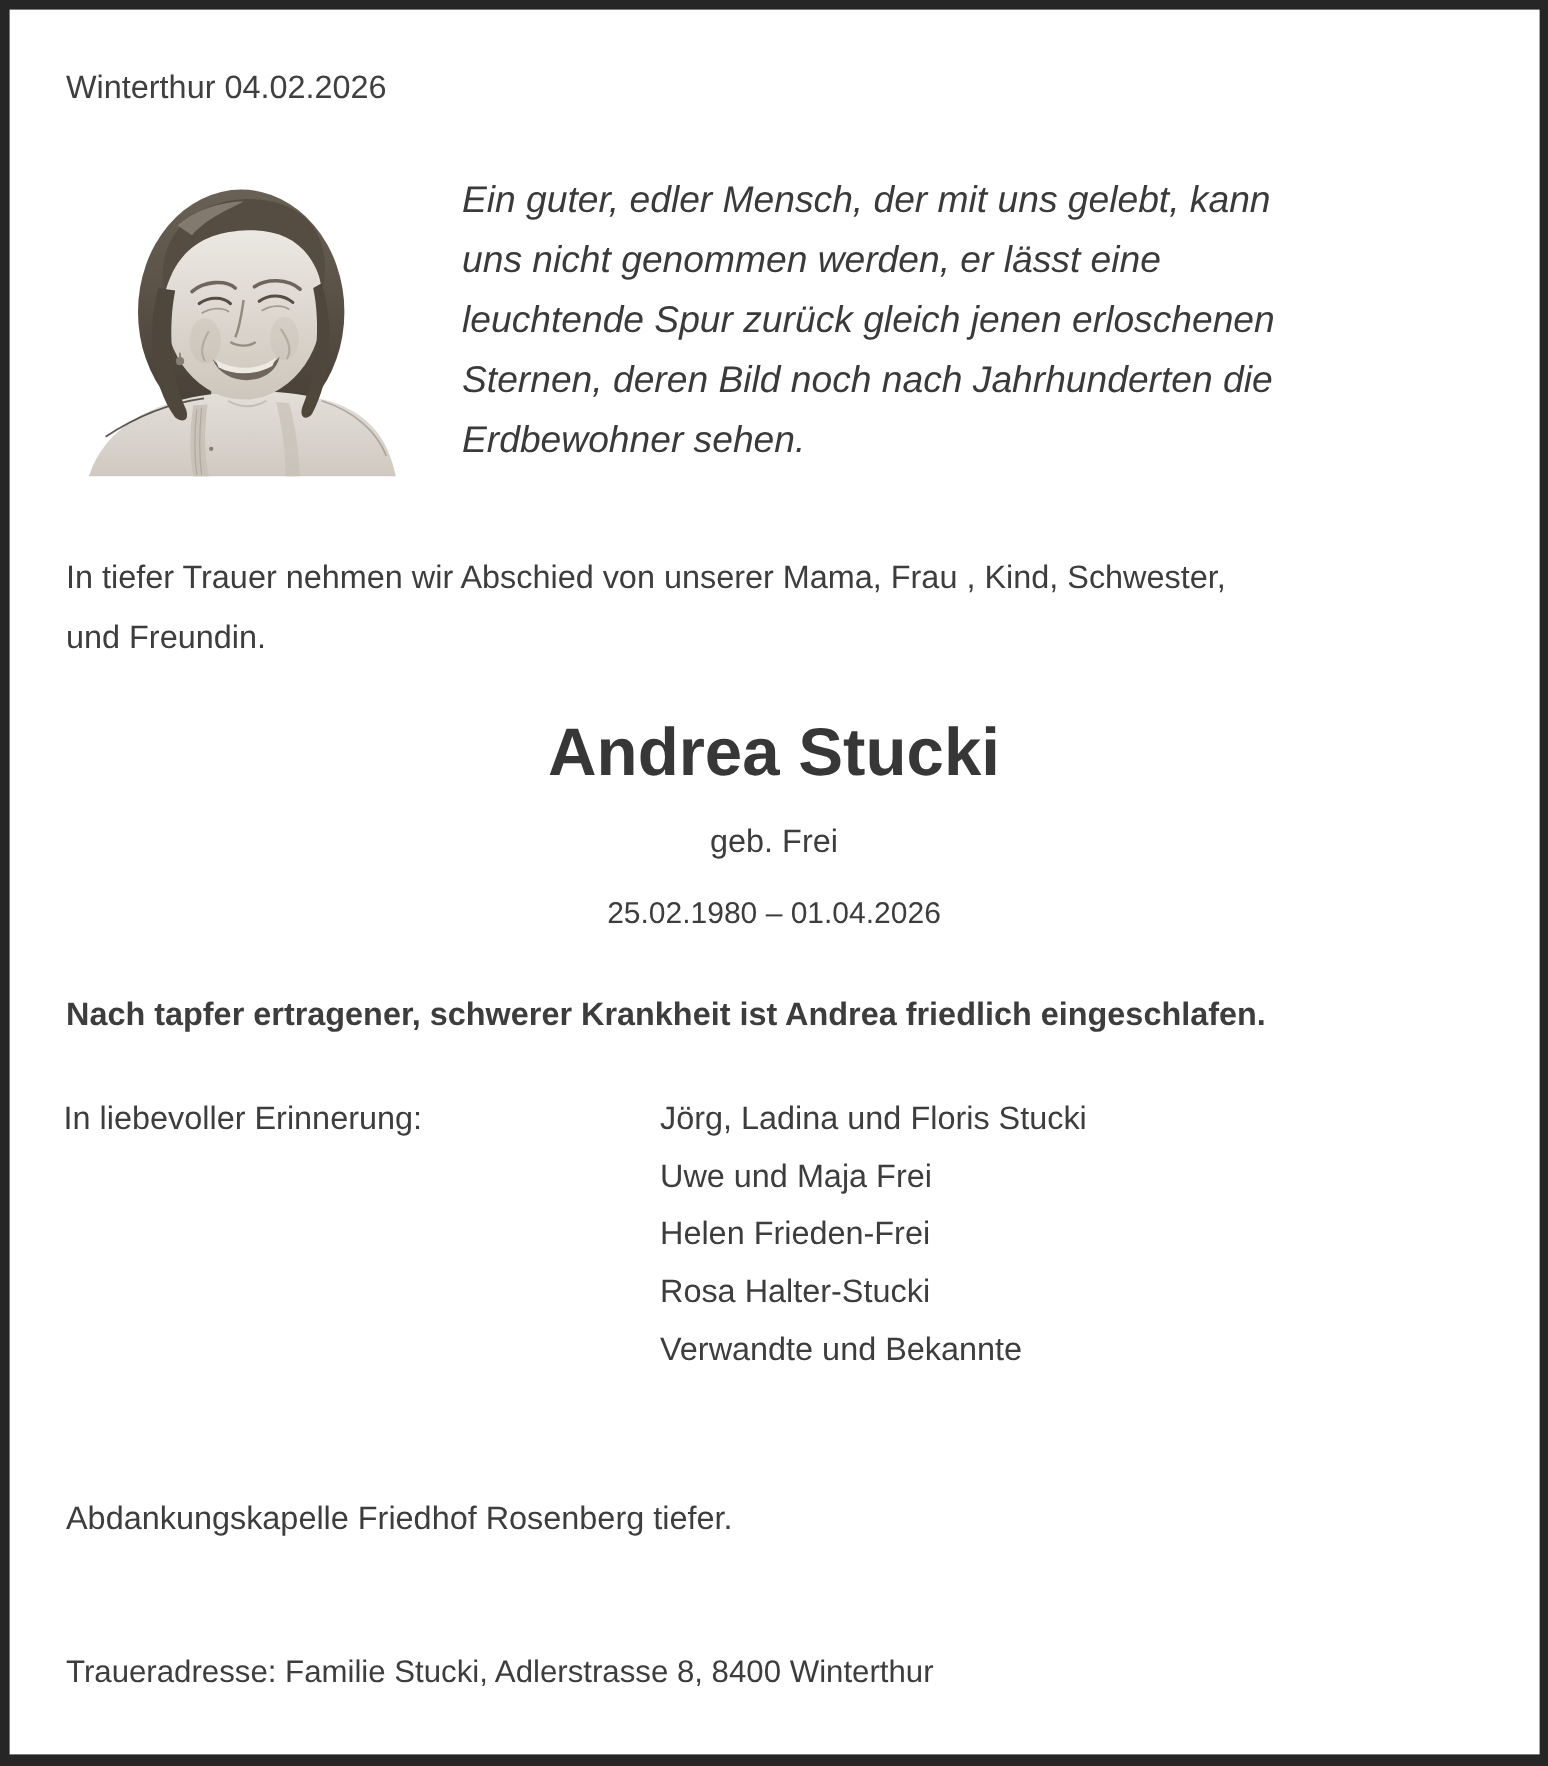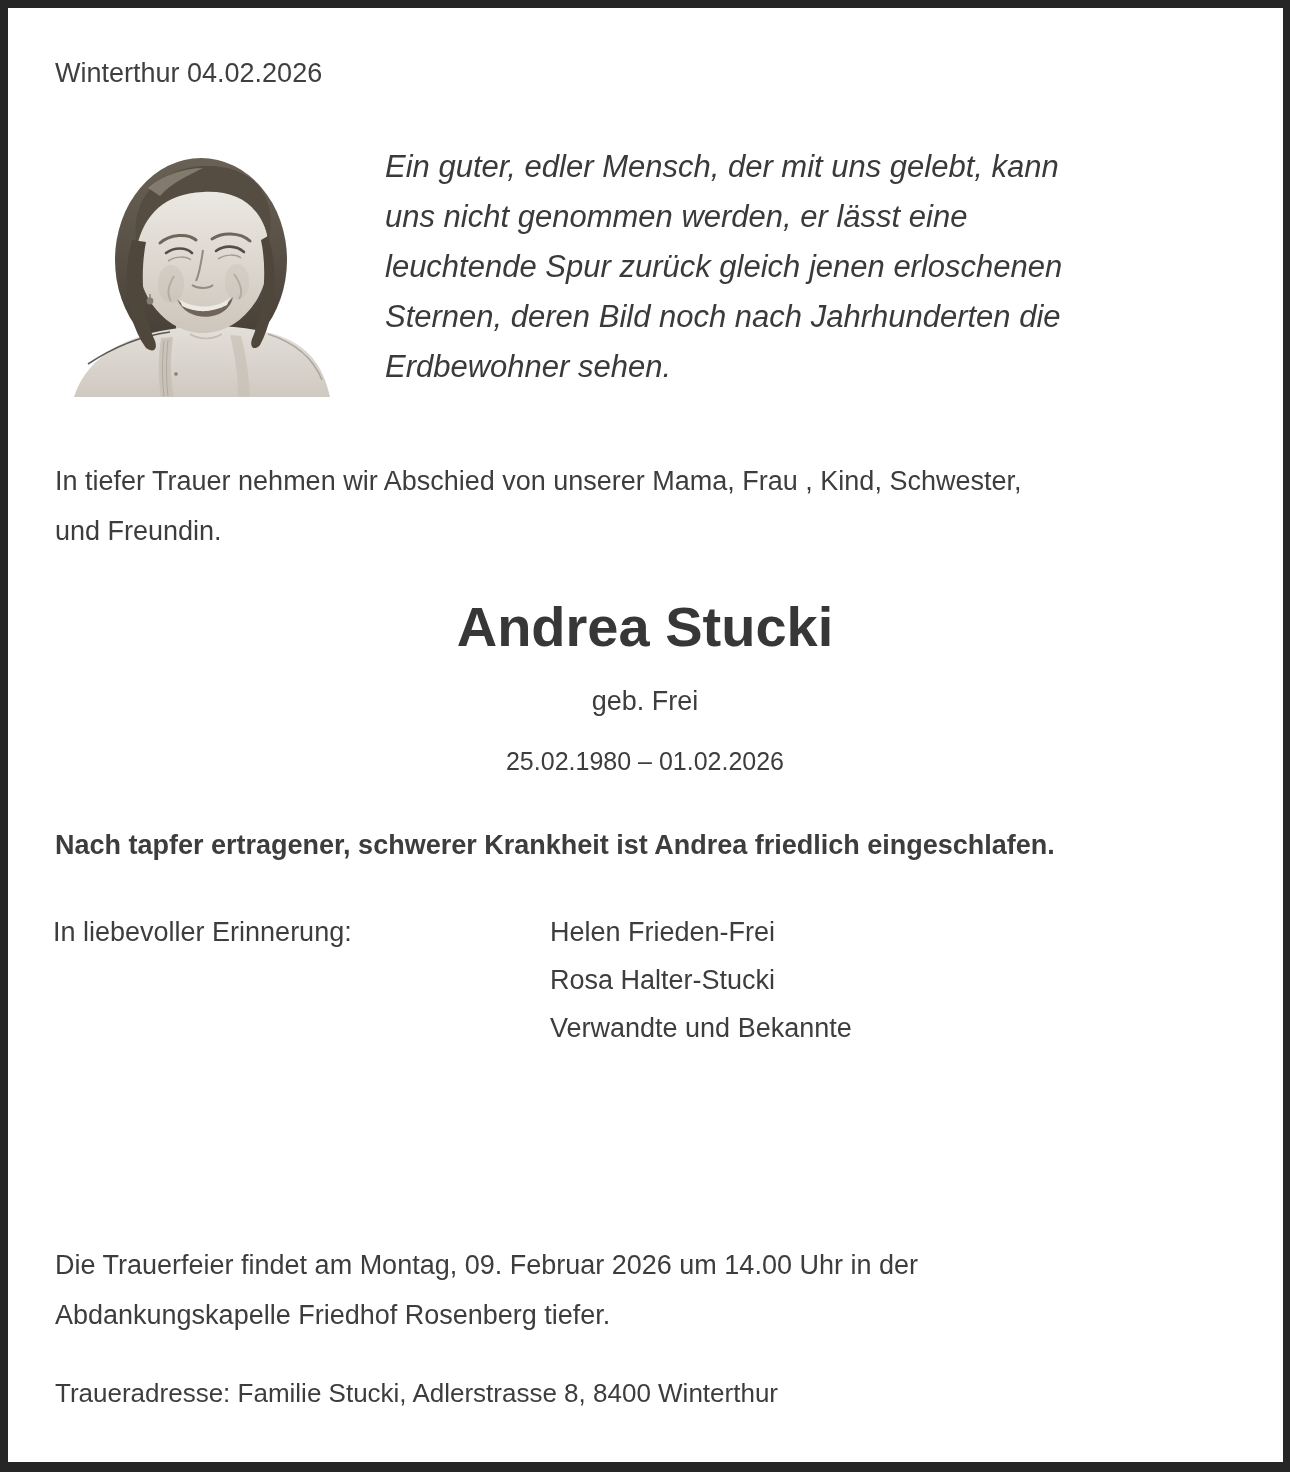--- a/index.html
+++ b/index.html
@@ -152,30 +152,31 @@
   <div class="abs quote">
     <div>Ein guter, edler Mensch, der mit uns gelebt, kann</div>
     <div>uns nicht genommen werden, er lässt eine</div>
     <div>leuchtende Spur zurück gleich jenen erloschenen</div>
     <div>Sternen, deren Bild noch nach Jahrhunderten die</div>
     <div>Erdbewohner sehen.</div>
   </div>
 
   <div class="abs deceased-name">Andrea Stucki</div>
   <div class="abs birth-name">geb. Frei</div>
-  <div class="abs life-dates">25.02.1980 – 01.02.2026</div>
+  <div class="abs life-dates">25.02.1980 – 01.04.2026</div>
 
   <div class="abs death-note">Nach tapfer ertragener, schwerer Krankheit ist Andrea friedlich eingeschlafen.</div>
 
   <div class="abs memorial-label">In liebevoller Erinnerung:</div>
   <div class="abs mourners">
+    <div>Jörg, Ladina und Floris Stucki</div>
+    <div>Uwe und Maja Frei</div>
     <div>Helen Frieden-Frei</div>
     <div>Rosa Halter-Stucki</div>
     <div>Verwandte und Bekannte</div>
   </div>
 
   <div class="abs service">
-    <div>Die Trauerfeier findet am Montag, 09. Februar 2026 um 14.00 Uhr in der</div>
     <div>Abdankungskapelle Friedhof Rosenberg tiefer.</div>
   </div>
 
   <div class="abs address">Traueradresse: Familie Stucki, Adlerstrasse 8, 8400 Winterthur</div>
 </div>
 
 </body></html>

